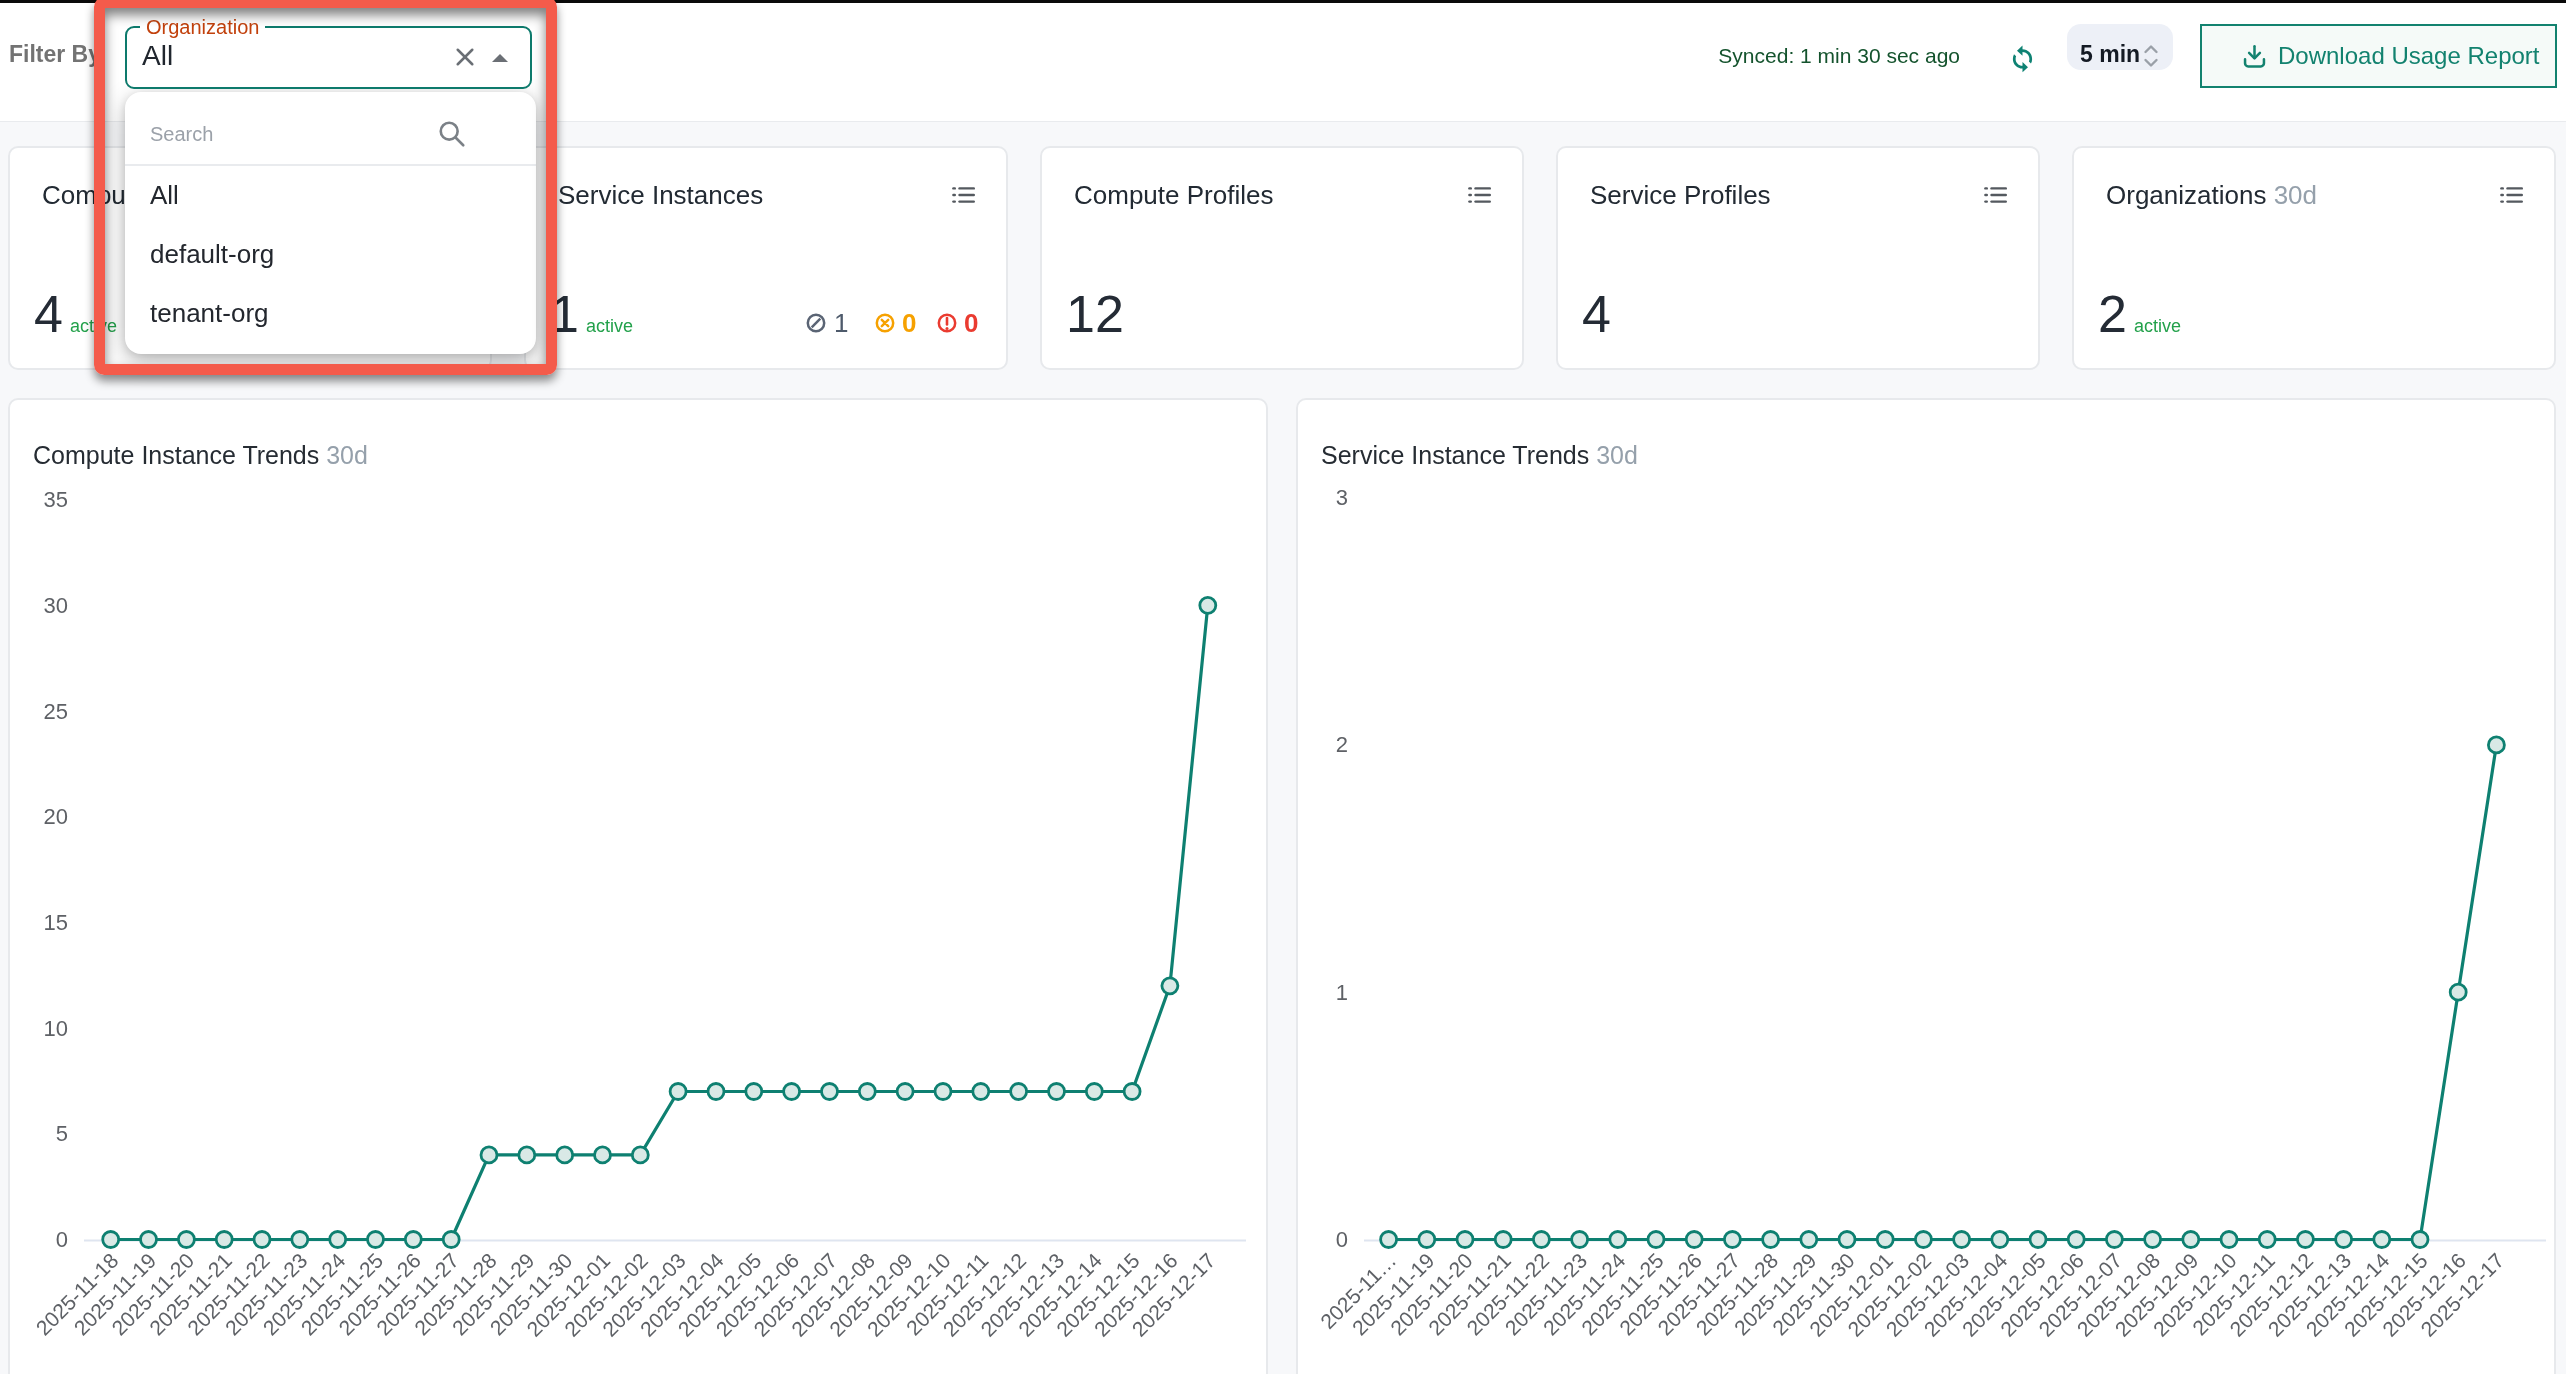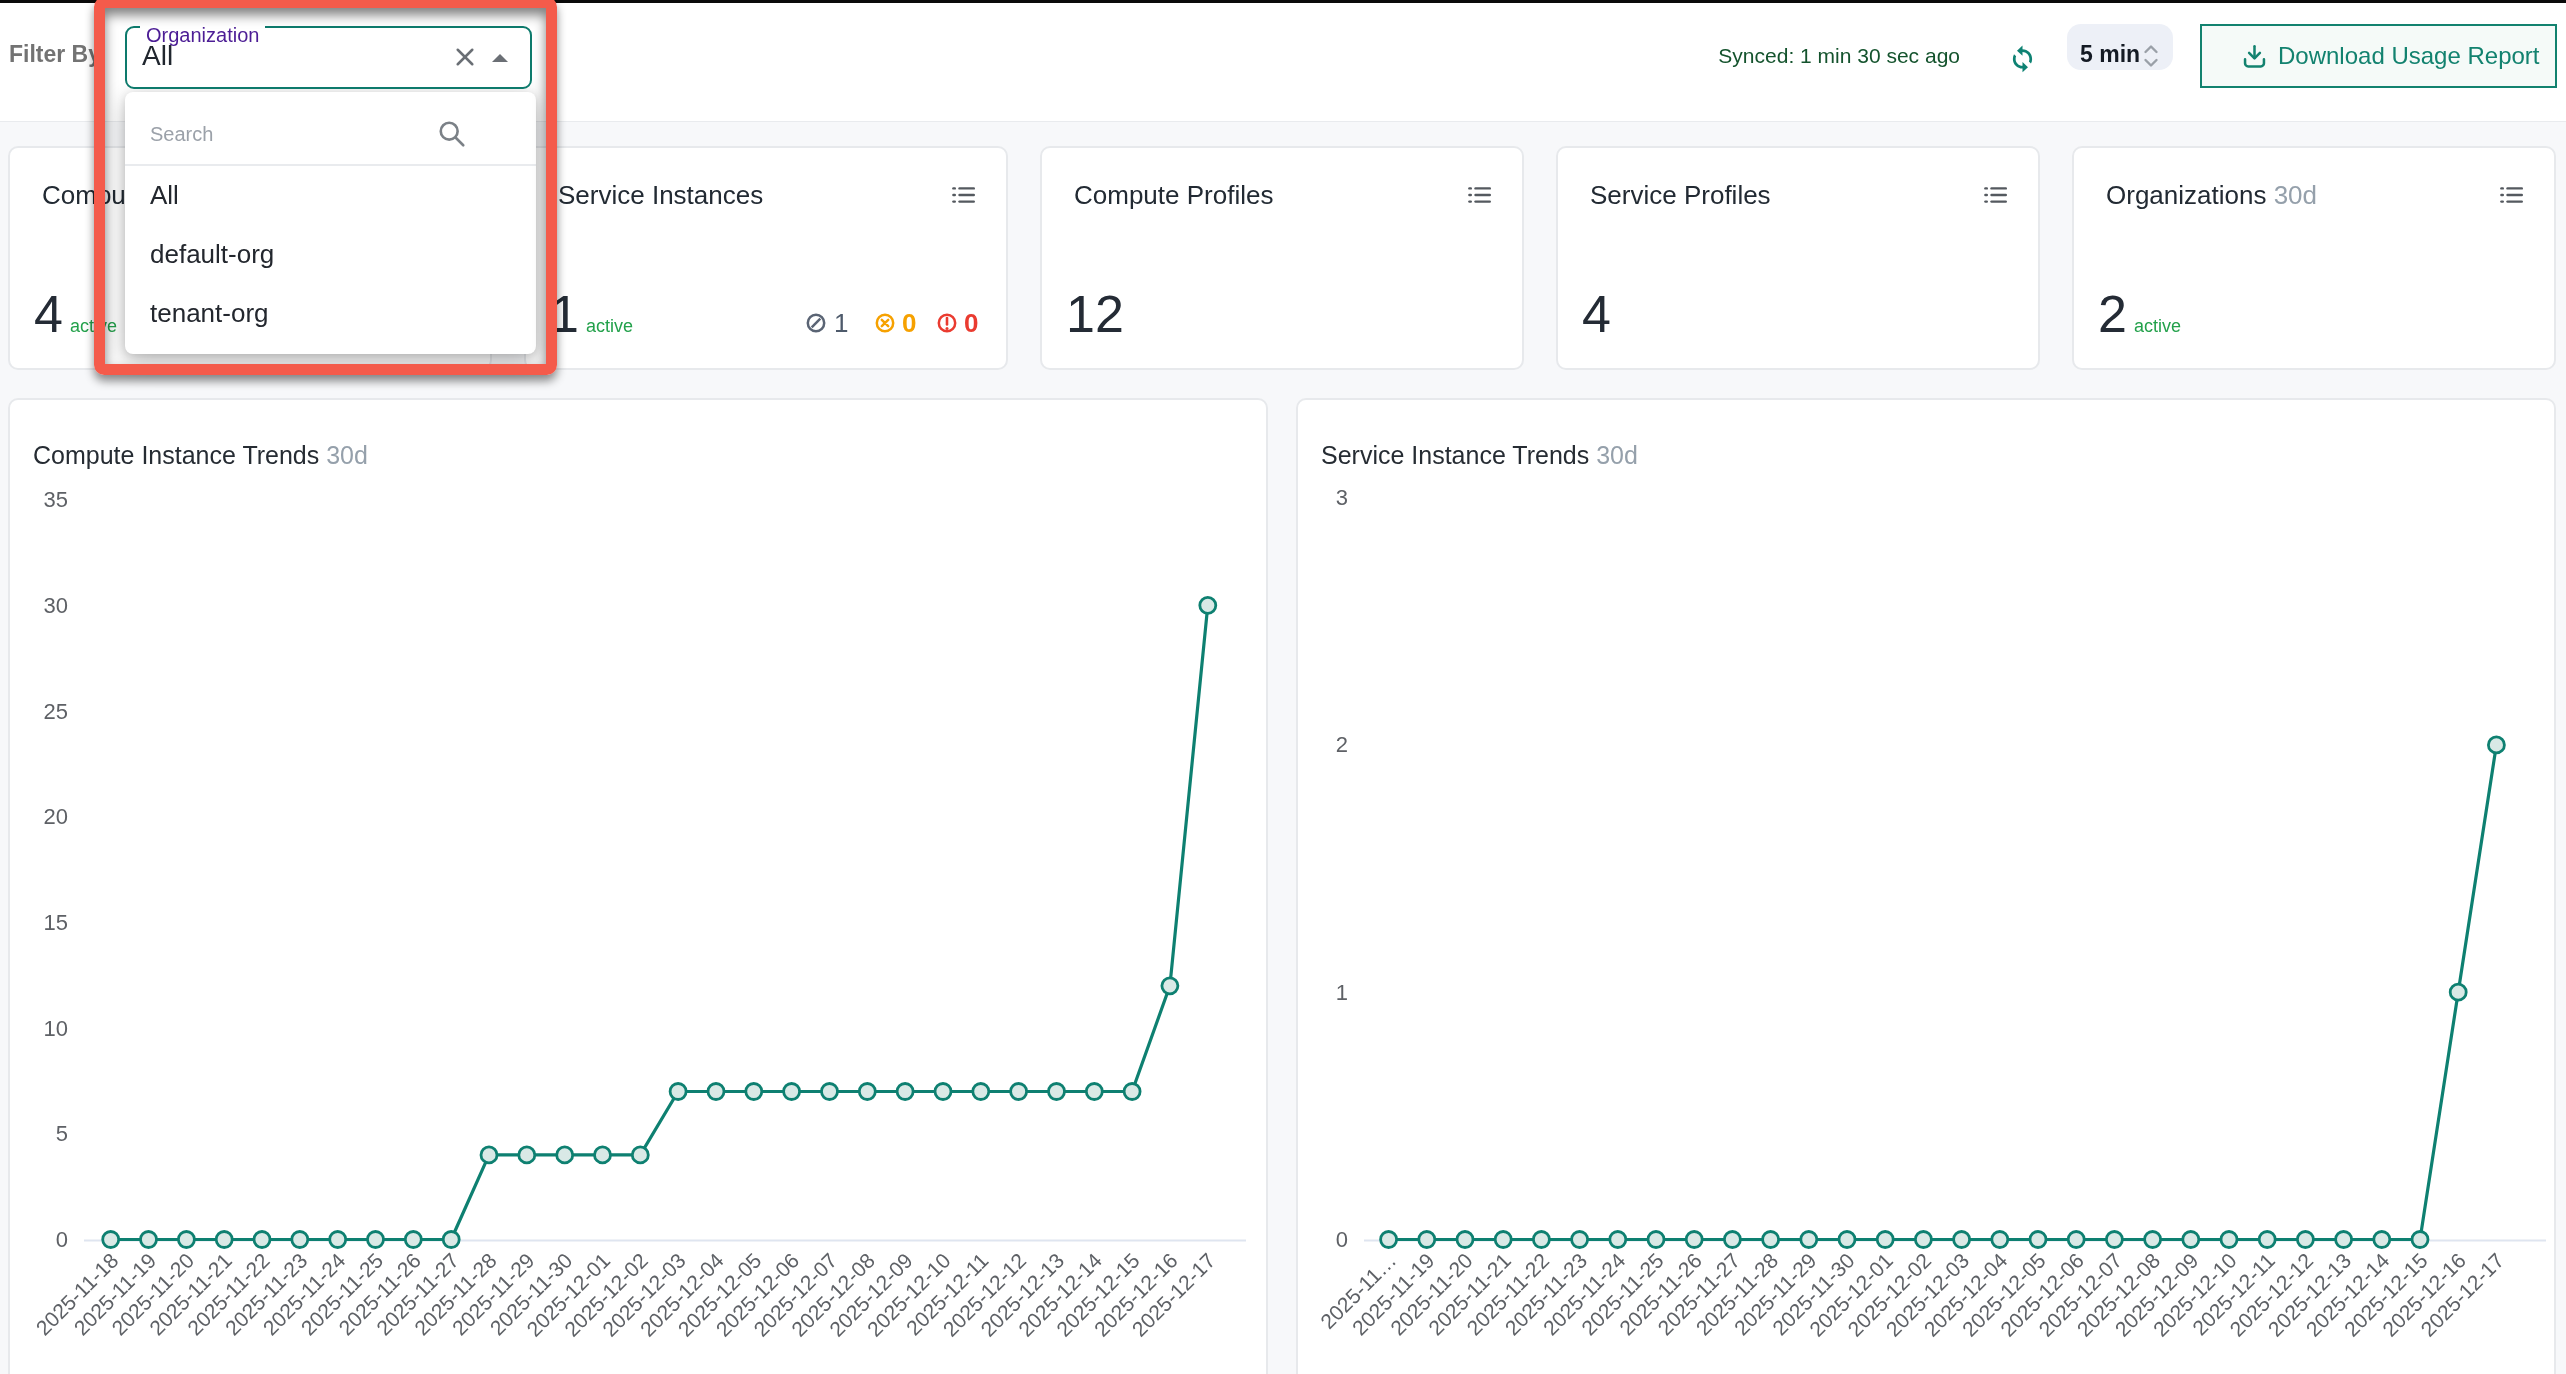--- a/index.html
+++ b/index.html
@@ -15,23 +15,23 @@
 .card{position:absolute;top:146px;width:484px;height:224px;background:#fff;border:2px solid #e7e9ec;border-radius:10px;z-index:2}
 .ctitle{position:absolute;left:32px;top:32px;font-size:26px;line-height:30px;font-weight:500;color:#222a33}
 .c30d{color:#95a0ab;font-weight:400}
 .numrow{position:absolute;left:24px;top:141px;display:flex;align-items:baseline;gap:7px}
 .bignum{font-size:52px;line-height:50px;font-weight:500;color:#242b35}
 .active{font-size:18px;color:#23a14b}
 .listicon{position:absolute;right:31px;top:38px}
 .panel{position:absolute;top:398px;width:1260px;height:1000px;background:#fff;border:2px solid #e7e9ec;border-radius:10px;z-index:2}
 .ptitle{position:absolute;left:23px;top:40px;font-size:25px;line-height:30px;font-weight:500;color:#262c33}
 #selbox{left:125px;top:26px;width:407px;height:63px;background:#fff;border:2.5px solid #0d7a6c;border-radius:9px;z-index:50}
-#sellabel{left:13px;top:-13px;background:#fff;padding:8px 6px;font-size:20px;color:#4c1d95;line-height:24px}
+#sellabel{left:13px;top:-13px;background:#fff;padding:0 6px;font-size:20px;color:#c2410c;line-height:24px}
 #selval{left:15px;top:13px;font-size:28px;line-height:30px;color:#20262e}
-#ddpanel{left:125px;top:92px;width:411px;height:262px;background:#fff;border-radius:8px;box-shadow:0 8px 24px rgba(0,0,0,.25), 0 2px 8px rgba(0,0,0,.12);z-index:40}
+#ddpanel{left:125px;top:92px;width:411px;height:262px;background:#fff;border-radius:16px;box-shadow:0 8px 24px rgba(0,0,0,.25), 0 2px 8px rgba(0,0,0,.12);z-index:40}
 #searchph{left:25px;top:119px;font-size:20px;line-height:30px;color:#9ba1a9}
 #divider{left:0;top:72px;width:411px;height:0;border-top:2px solid #e9ebee}
 .opt{position:absolute;left:25px;font-size:26px;line-height:30px;color:#23272e}
 #redbox{left:94px;top:-3px;width:463px;height:378px;border:11px solid #f45b4b;border-radius:10px;
   box-shadow:0 6px 10px rgba(0,0,0,.45), inset 0 7px 12px rgba(0,0,0,.5);z-index:100}
 </style></head><body>
 <div class="abs" id="contentbg"></div>
 <div class="abs" id="topbar"></div>
 <div class="abs" id="filterby">Filter By</div>
 <div class="abs" id="synced">Synced: 1 min 30 sec ago</div>

